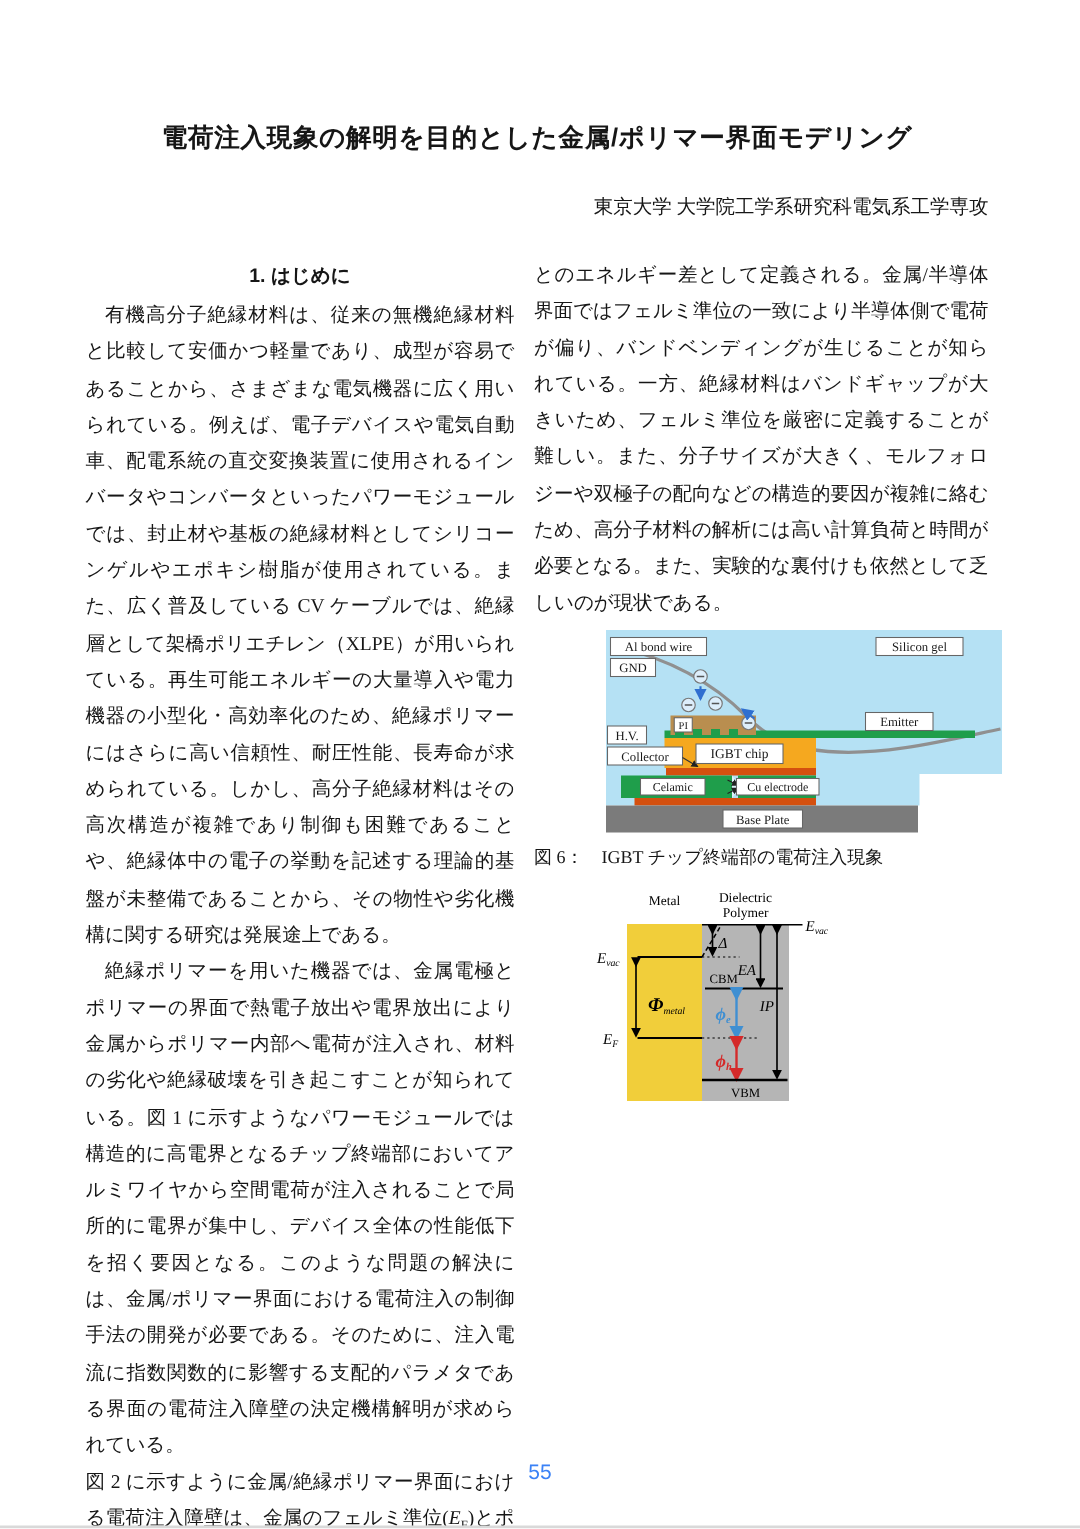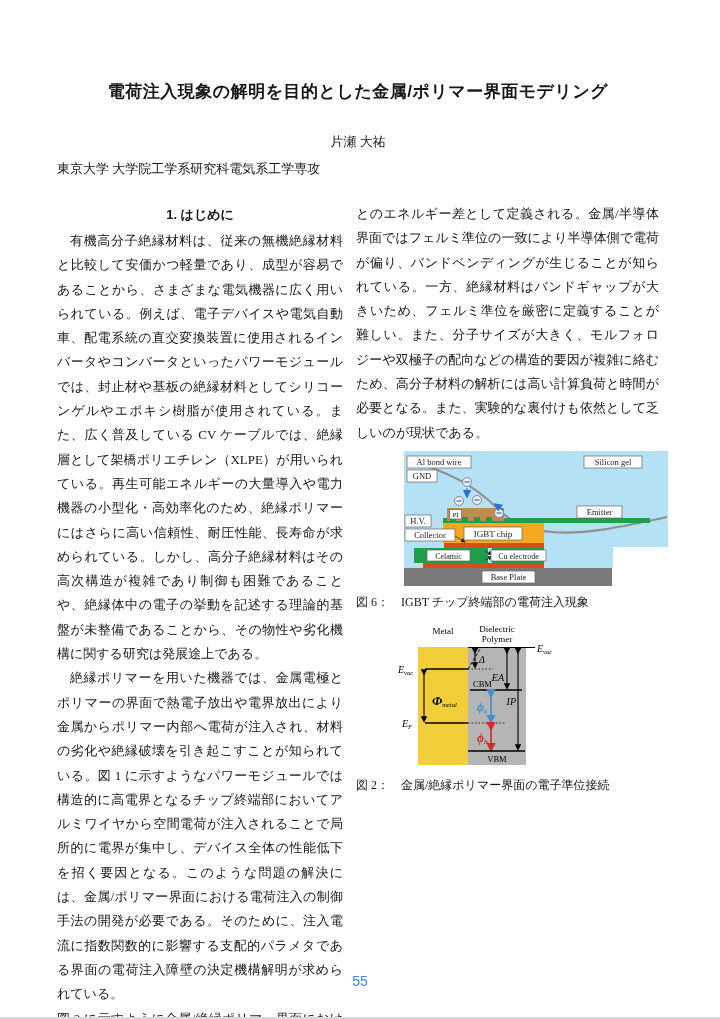--- a/index.html
+++ b/index.html
@@ -16,21 +16,21 @@
   }
   .title{
     margin:0;
     font-family:"Liberation Sans","DejaVu Sans",sans-serif;
     font-weight:bold;
     font-size:17px;
     text-align:center;
     letter-spacing:.5px;
   }
   .author{margin-top:30px;font-size:13px;text-align:center;}
-  .affiliation{margin-top:9px;font-size:13px;text-align:left;}
+  .affiliation{margin-top:26px;font-size:13px;text-align:right;}
   .columns{display:flex;gap:13px;margin-top:24px;}
   .col{width:303px;font-size:13px;line-height:24.3px;text-align:justify;}
   .sec-heading{
     margin:0 0 2px 0;
     font-family:"Liberation Sans","DejaVu Sans",sans-serif;
     font-weight:bold;
     font-size:13px;
     line-height:25px;
     text-align:center;
   }
@@ -54,21 +54,20 @@
   .lblbox{fill:#ffffff;stroke:#666;stroke-width:.7;}
   .lbltxt{font-size:8.5px;fill:#1a1a1a;text-anchor:middle;}
   .ital{font-style:italic;}
 </style>
 </head>
 <body>
 
 <div class="page">
 
   <h1 class="title">電荷注入現象の解明を目的とした金属/ポリマー界面モデリング</h1>
-  <div class="author">片瀬 大祐</div>
   <div class="affiliation">東京大学 大学院工学系研究科電気系工学専攻</div>
 
   <div class="columns">
 
     <div class="col">
       <h2 class="sec-heading">1. はじめに</h2>
       <p class="indent">有機高分子絶縁材料は、従来の無機絶縁材料と比較して安価かつ軽量であり、成型が容易であることから、さまざまな電気機器に広く用いられている。例えば、電子デバイスや電気自動車、配電系統の直交変換装置に使用されるインバータやコンバータといったパワーモジュールでは、封止材や基板の絶縁材料としてシリコーンゲルやエポキシ樹脂が使用されている。また、広く普及している CV ケーブルでは、絶縁層として架橋ポリエチレン（XLPE）が用いられている。再生可能エネルギーの大量導入や電力機器の小型化・高効率化のため、絶縁ポリマーにはさらに高い信頼性、耐圧性能、長寿命が求められている。しかし、高分子絶縁材料はその高次構造が複雑であり制御も困難であることや、絶縁体中の電子の挙動を記述する理論的基盤が未整備であることから、その物性や劣化機構に関する研究は発展途上である。</p>
       <p class="indent">絶縁ポリマーを用いた機器では、金属電極とポリマーの界面で熱電子放出や電界放出により金属からポリマー内部へ電荷が注入され、材料の劣化や絶縁破壊を引き起こすことが知られている。図 1 に示すようなパワーモジュールでは構造的に高電界となるチップ終端部においてアルミワイヤから空間電荷が注入されることで局所的に電界が集中し、デバイス全体の性能低下を招く要因となる。このような問題の解決には、金属/ポリマー界面における電荷注入の制御手法の開発が必要である。そのために、注入電流に指数関数的に影響する支配的パラメタである界面の電荷注入障壁の決定機構解明が求められている。</p>
       <p>図 2 に示すように金属/絶縁ポリマー界面における電荷注入障壁は、金属のフェルミ準位(<i>E</i><sub>F</sub>)とポリマーの価電子帯上端(VBM)、伝導帯下端(CBM)</p>
     </div>
@@ -228,19 +227,18 @@
           <text x="83" y="119" font-size="12" font-style="italic" font-weight="bold" fill="#d42a2a"><tspan>ϕ</tspan><tspan font-size="7" dy="2">h</tspan></text>
 
           <line x1="74" y1="128" x2="131" y2="128" stroke="#000" stroke-width="1.6"></line>
           <text x="103" y="139" font-size="8.5" text-anchor="middle">VBM</text>
           <line x1="124" y1="28" x2="124" y2="124.5" stroke="#000" stroke-width="1.1" marker-start="url(#aK)" marker-end="url(#aK)"></line>
           <text class="ital" x="122" y="82" font-size="10" text-anchor="end">IP</text>
 
           <text x="4" y="50" font-size="10" font-style="italic"><tspan>E</tspan><tspan font-size="6.5" dy="2">vac</tspan></text>
           <text x="143" y="28.5" font-size="10" font-style="italic"><tspan>E</tspan><tspan font-size="6.5" dy="2">vac</tspan></text>
         </svg>
-        <figcaption>図 2：　金属/絶縁ポリマー界面の電子準位接続</figcaption>
       </figure>
     </div>
   </div>
 
   <div class="pageno">55</div>
 </div>
 
 </body></html>

